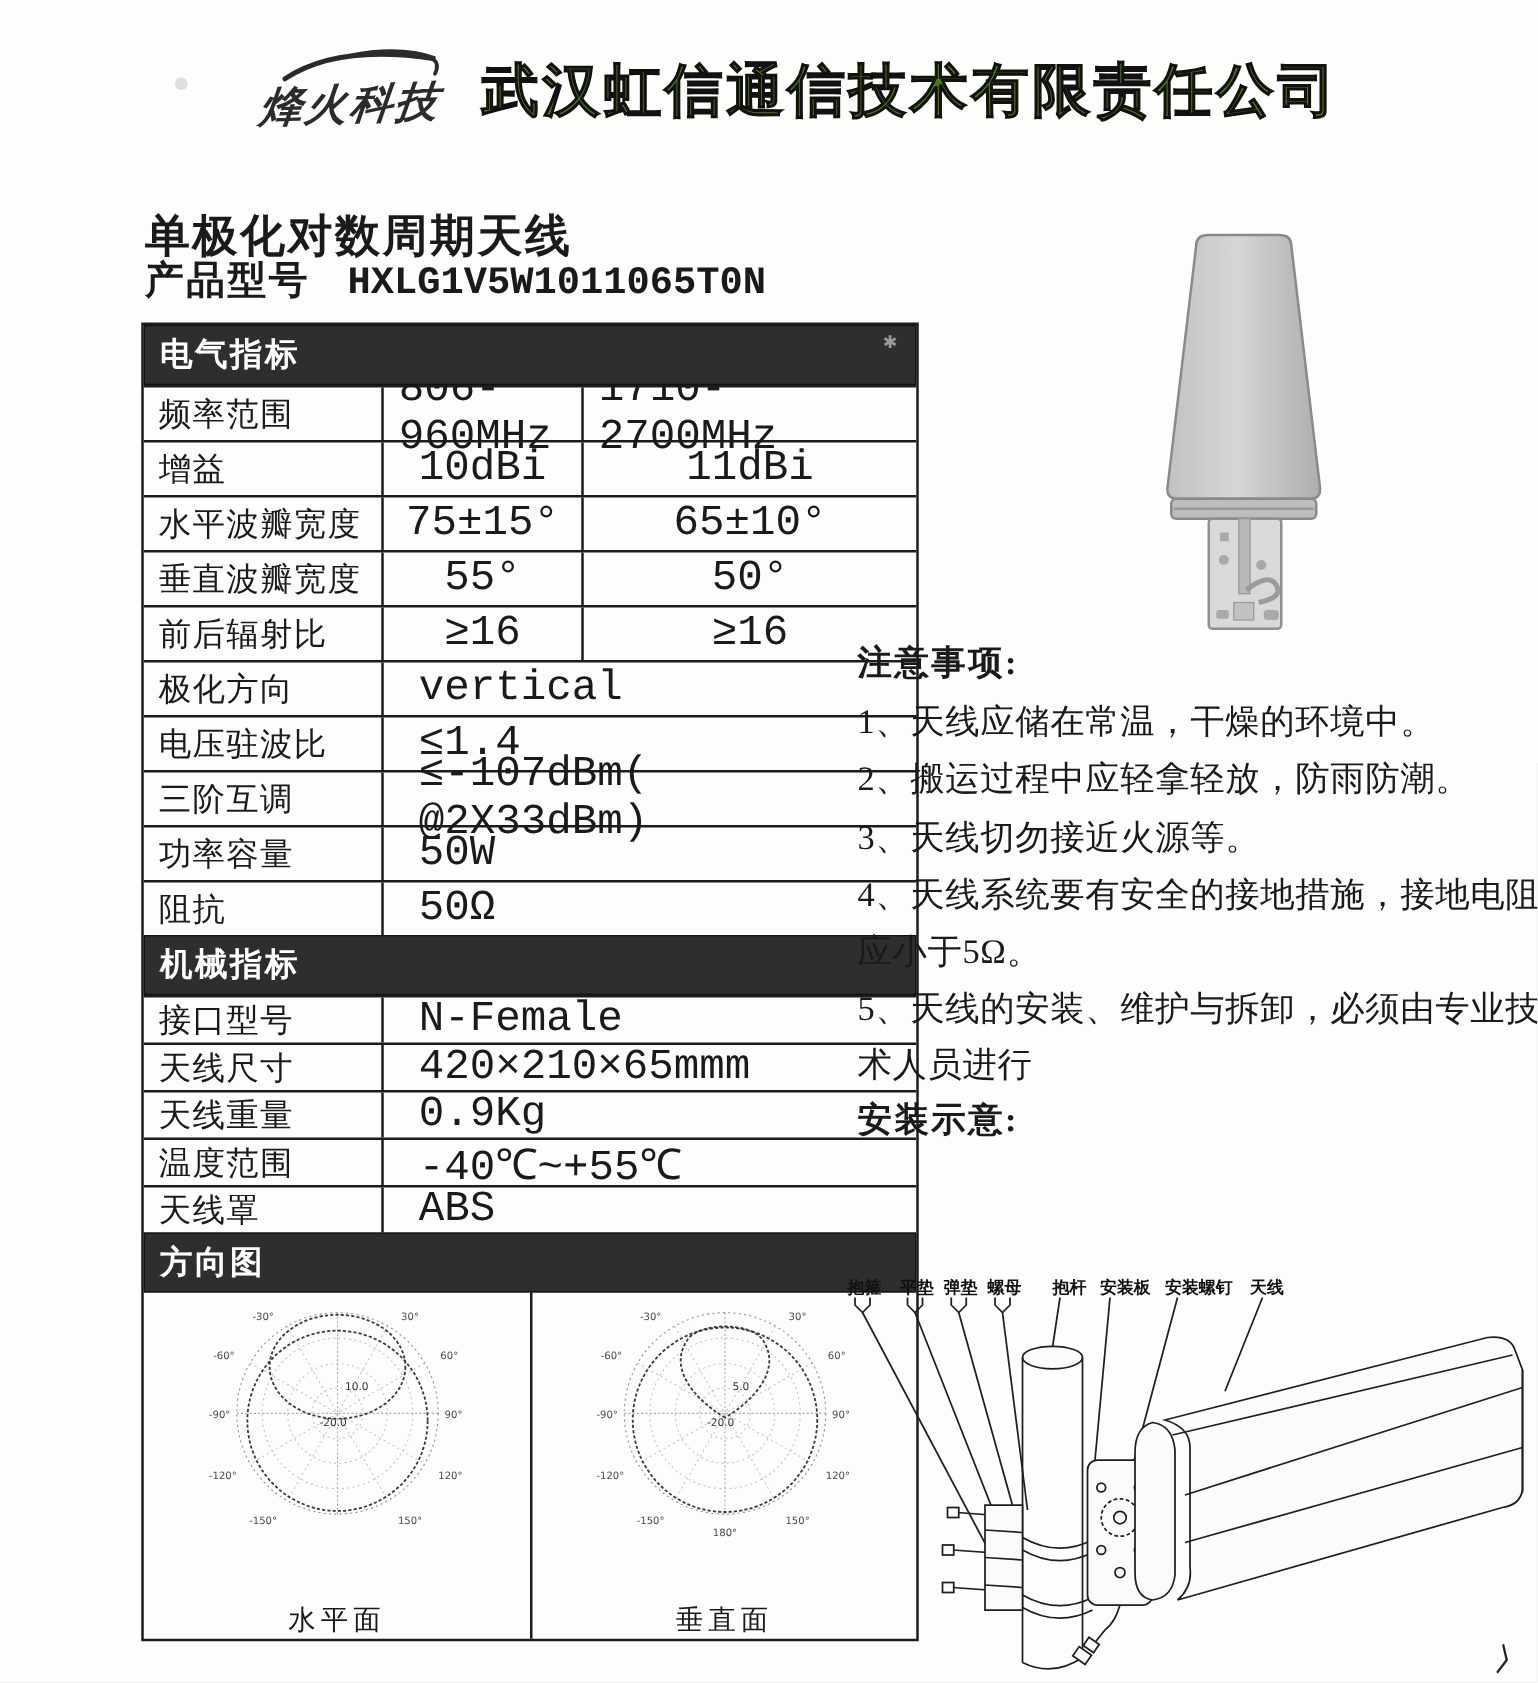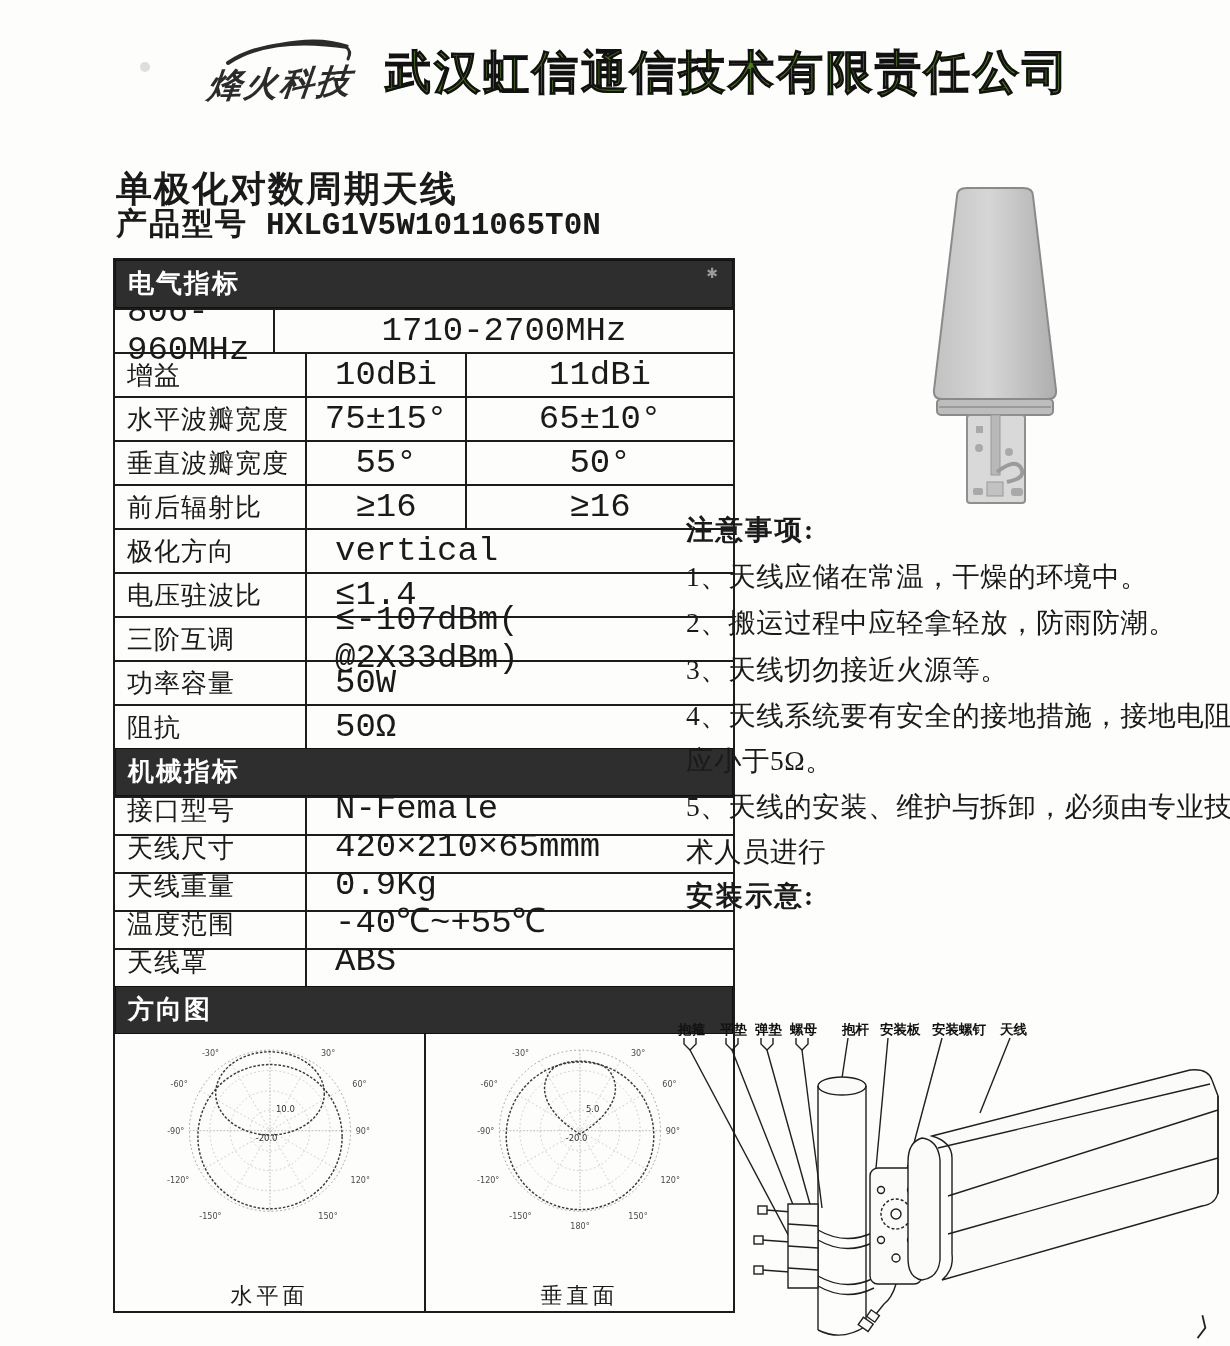--- a/index.html
+++ b/index.html
@@ -19,38 +19,38 @@
     font-style:italic; letter-spacing:2px; transform:skewX(-8deg) rotate(-2deg);
     color:#2b2b2b; white-space:nowrap;
   }
   .company {
     font-size:46px; font-weight:bold; letter-spacing:3px; color:#4d7c0f;
     font-family:"Liberation Sans","DejaVu Sans",sans-serif;
     -webkit-text-stroke:1px #111; white-space:nowrap; margin-left:10px;
   }
   
   .prod-title { position:absolute; left:116px; top:165px; font-size:36px; font-weight:bold; letter-spacing:2px; }
-  .prod-model { position:absolute; left:116px; top:203px; font-size:31px; font-weight:bold; letter-spacing:2px; display:flex; gap:18px; align-items:baseline; }
+  .prod-model { position:absolute; left:116px; top:203px; font-size:31px; font-weight:bold; letter-spacing:2px; display:flex; gap:30px; align-items:baseline; }
   .prod-model .model-no { font-family:"Liberation Mono","DejaVu Sans Mono",monospace; font-weight:bold; font-size:31px; letter-spacing:0; }
   
   .spec { position:absolute; left:113px; top:258px; width:622px; border:2px solid #1c1c1c; background:#fdfdfc; }
   .secbar {
     background:#2e2e2e; color:#fff; font-weight:bold; font-size:26px;
     letter-spacing:2px; padding:5px 12px 6px 12px; border:1px solid #111;
     font-family:"Liberation Sans","DejaVu Sans",sans-serif; position:relative;
   }
   .row { display:flex; border-top:2px solid #1c1c1c; }
   .row:first-child { border-top:none; }
   .cell { padding:6px 12px; font-size:26px; display:flex; align-items:center; }
   .c-label { width:192px; flex:0 0 auto; border-right:2px solid #1c1c1c; letter-spacing:1px; }
   .c-v1 { width:160px; flex:0 0 auto; border-right:2px solid #1c1c1c; justify-content:center; }
   .c-v2 { flex:1 1 auto; justify-content:center; }
   .c-span { flex:1 1 auto; justify-content:flex-start; padding-left:28px; }
   .erow { height:44px; }
-  .mrow { height:38px;align-items:flex-end; }
+  .mrow { height:38px; }
   .latin { font-family:"Liberation Mono","DejaVu Sans Mono",monospace; font-size:34px; }
   .artifact-star { position:absolute; right:12px; top:4px; color:#9a9a9a; font-size:14px; }
   
   .plots { display:flex; height:277px; }
   .plot-cell { position:relative; flex:1 1 50%; display:flex; flex-direction:column; align-items:center;gap:48px; }
   .plot-cell + .plot-cell { border-left:2px solid #1c1c1c; }
   .plot-caption { font-size:22px; letter-spacing:4px; margin-top:-8px; }
   
   .ant-photo { position:absolute; left:845px; top:182px; }
   .notes { position:absolute; left:686px; top:508px; width:550px; font-size:27.5px; line-height:1.62; letter-spacing:0.5px; }
@@ -95,20 +95,21 @@
   </div>
 
   <div class="spec">
 
     <div class="secbar">
       <span>电气指标</span>
       <span class="artifact-star">✱</span>
     </div>
 
     <div class="row erow">
+      <div class="cell c-label">频率范围</div>
       <div class="cell c-v1 latin">806-960MHz</div>
       <div class="cell c-v2 latin">1710-2700MHz</div>
     </div>
     <div class="row erow">
       <div class="cell c-label">增益</div>
       <div class="cell c-v1 latin">10dBi</div>
       <div class="cell c-v2 latin">11dBi</div>
     </div>
     <div class="row erow">
       <div class="cell c-label">水平波瓣宽度</div>

